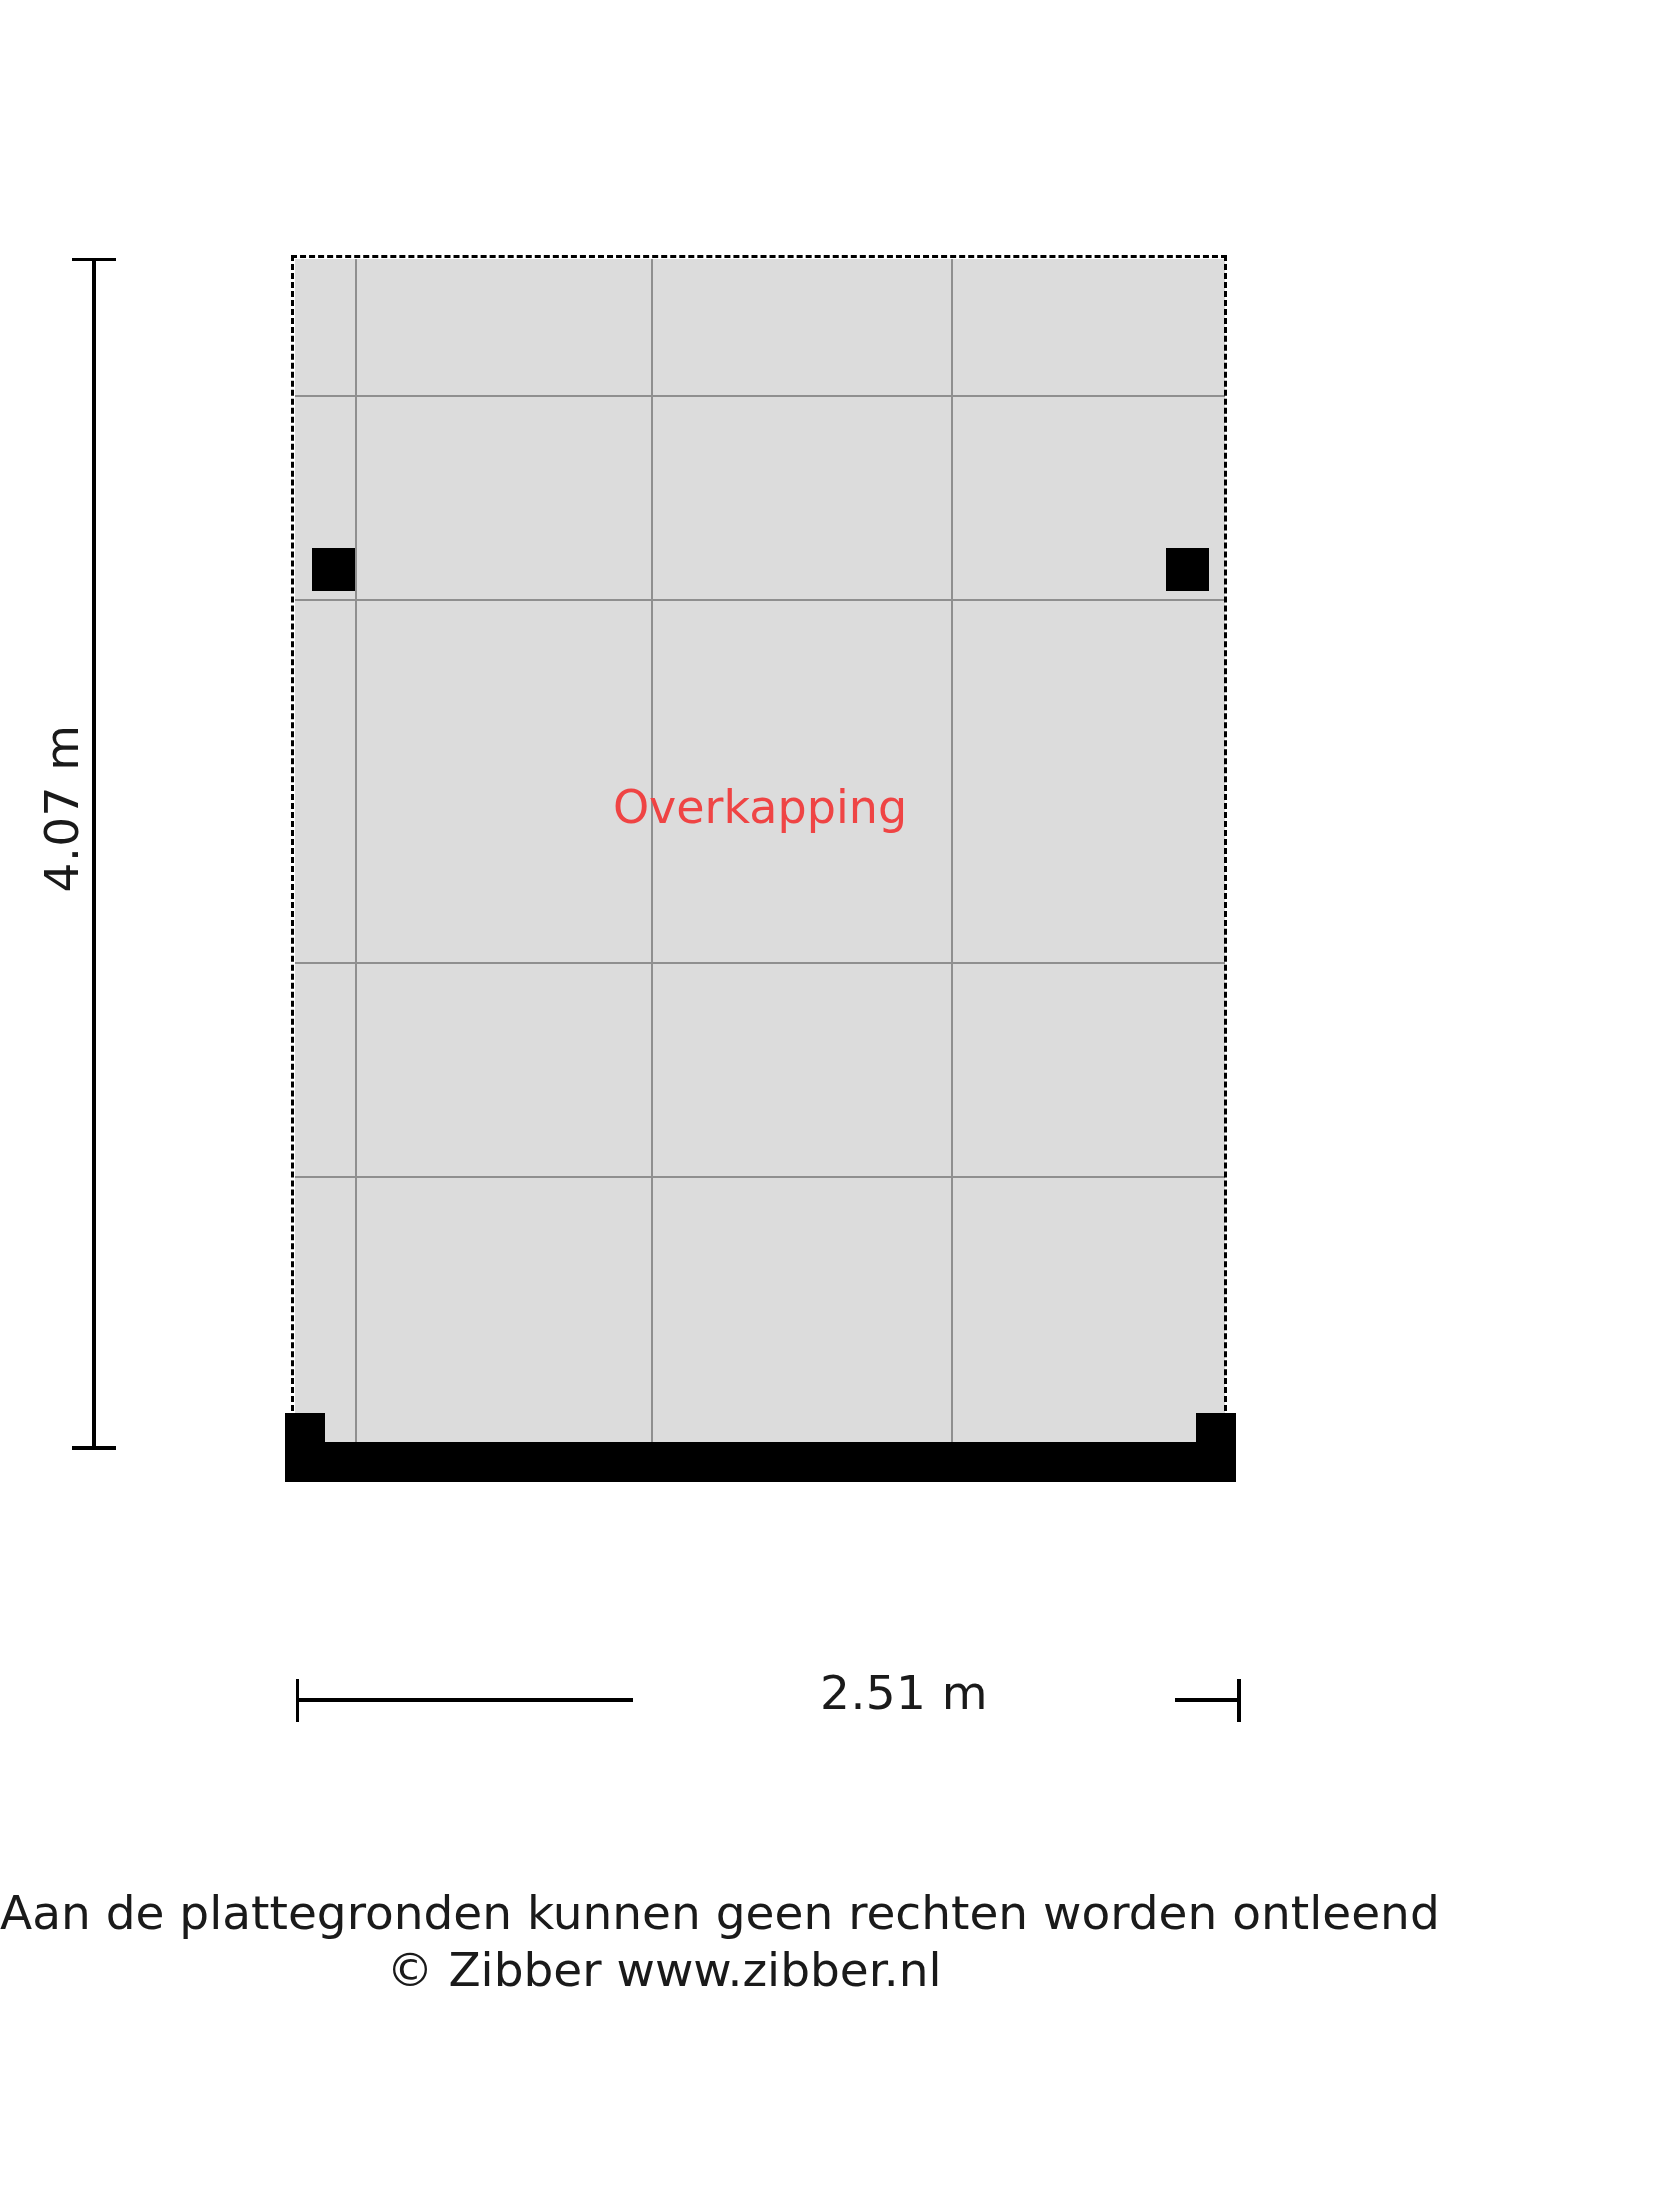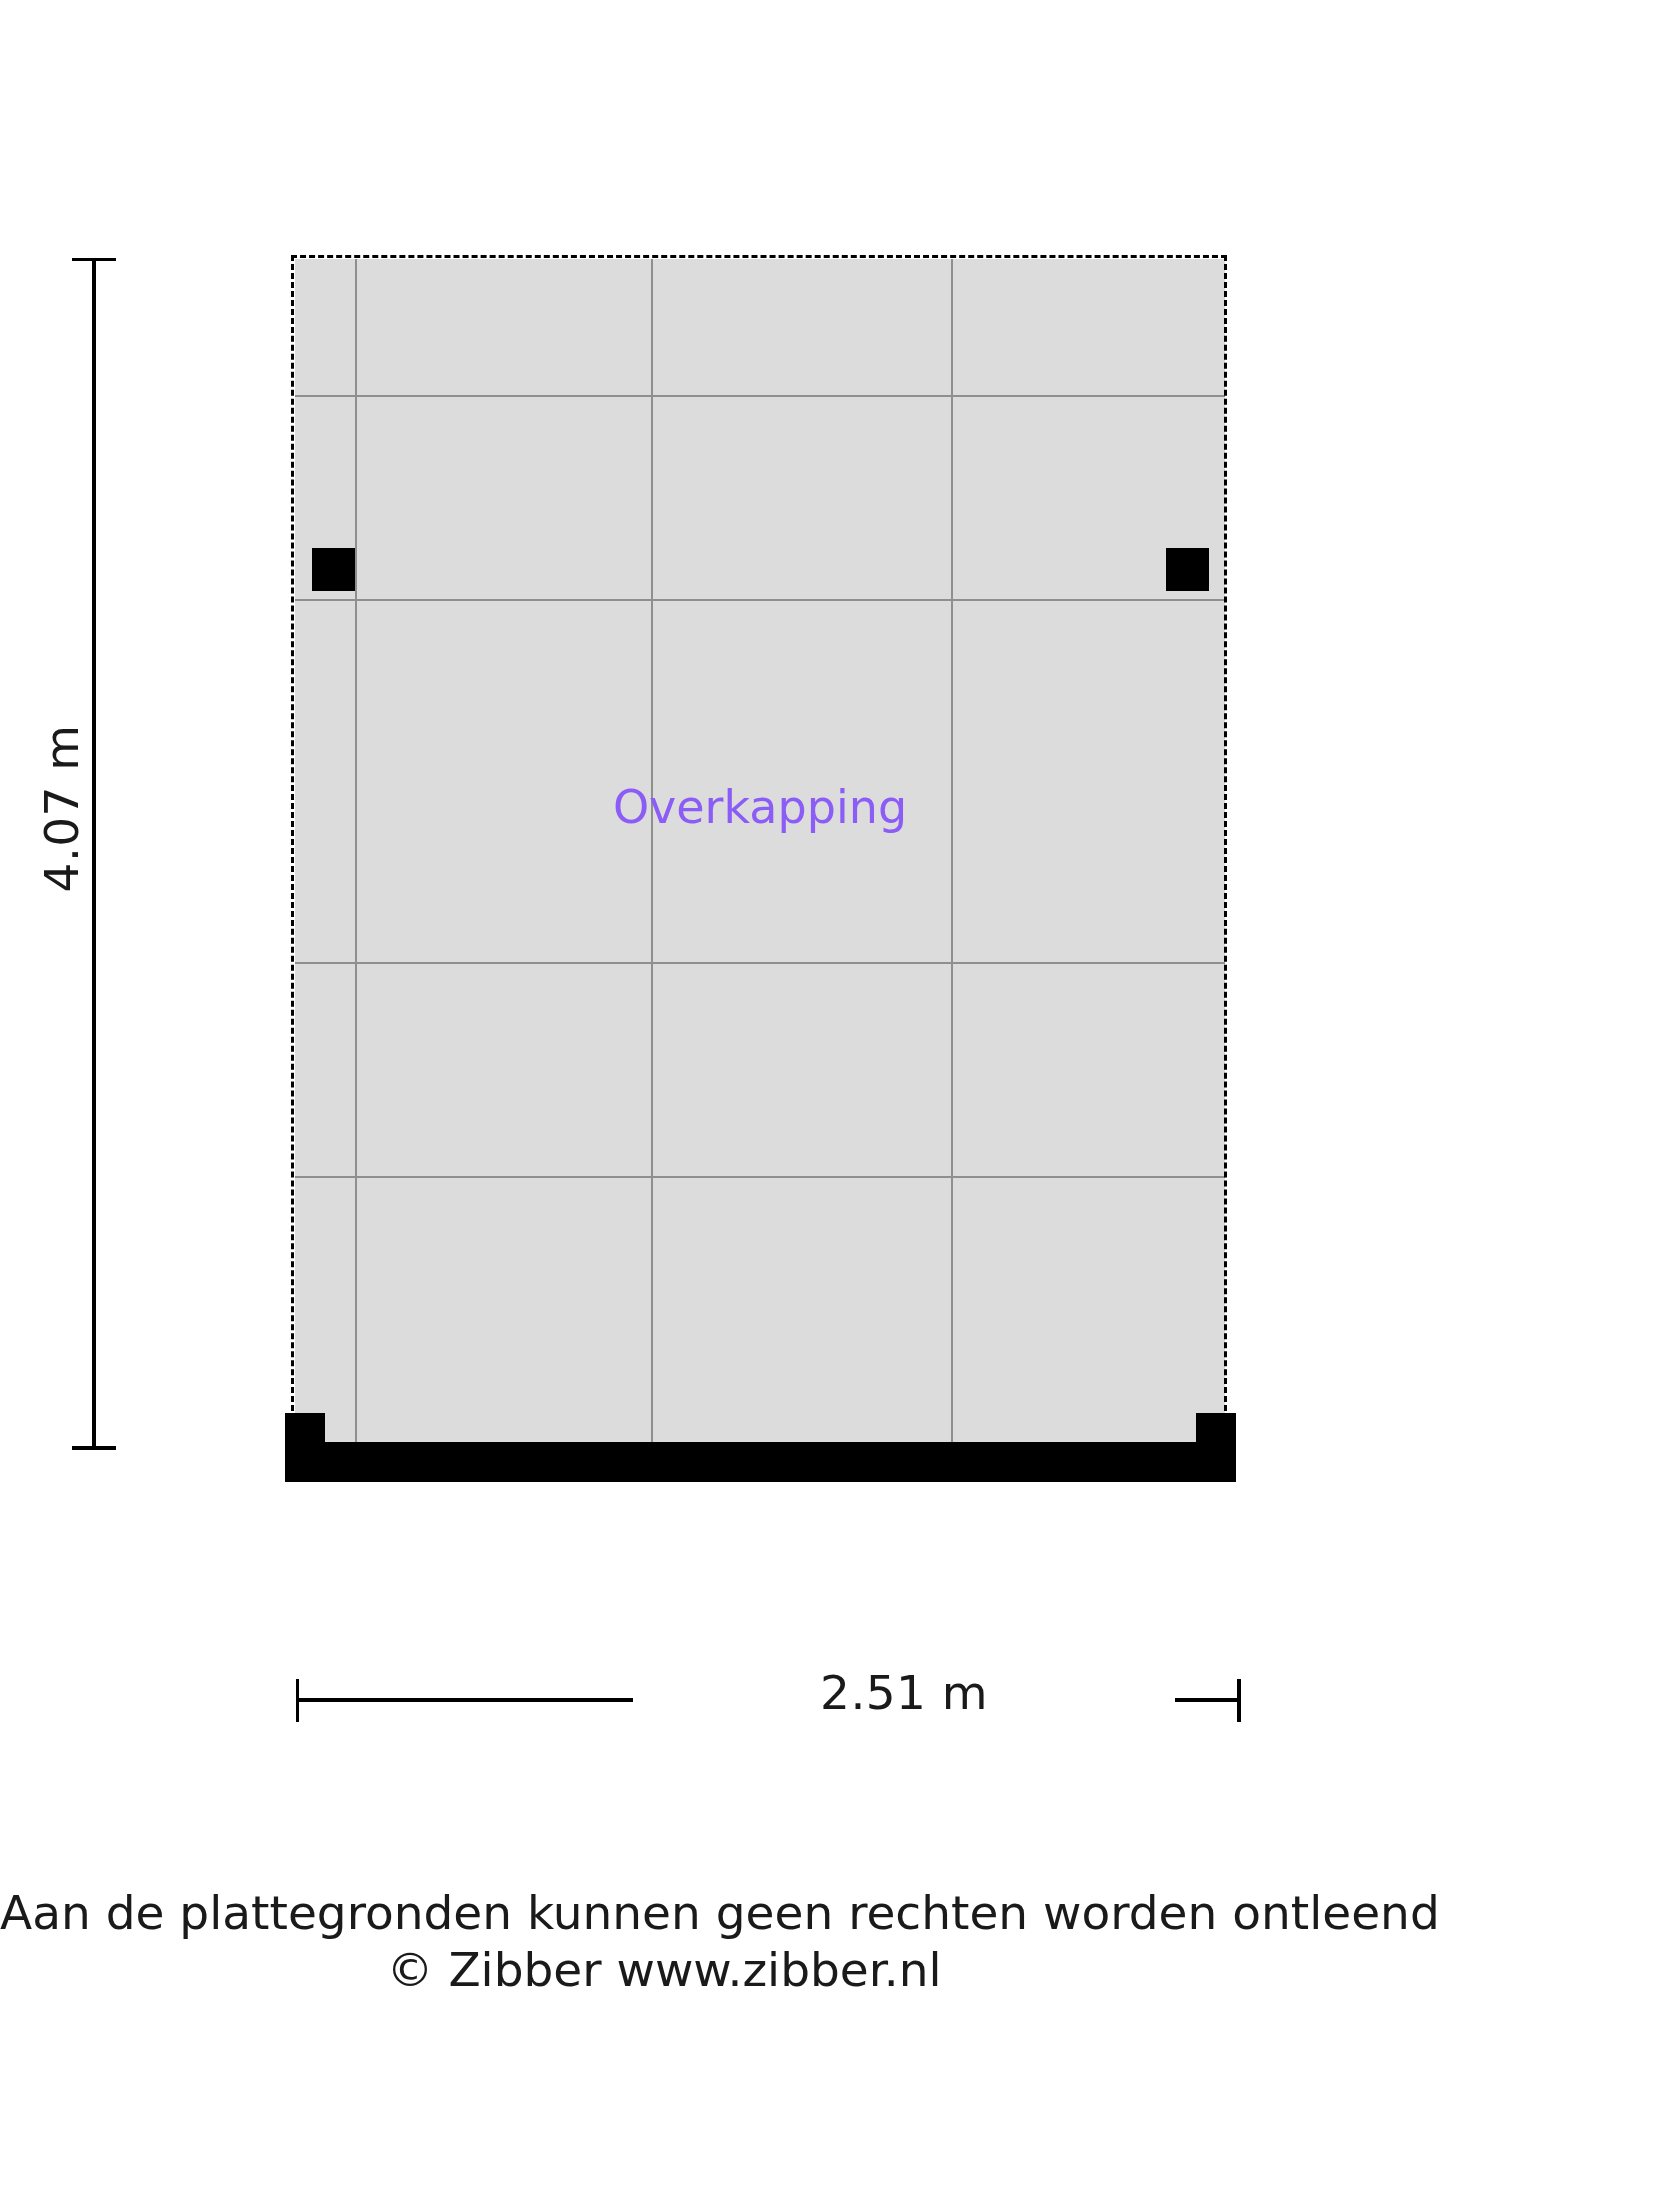--- a/index.html
+++ b/index.html
@@ -145,21 +145,21 @@
   }
 
   
   #room-label {
     position: absolute;
     left: 0;
     top: 521px;
     width: 930px;
     text-align: center;
     font-size: 46px;
-    color: #8b5cf6;
+    color: #ef4444;
     white-space: nowrap;
   }
 
   
   .post {
     position: absolute;
     width: 43px;
     height: 43px;
     background: #000;
   }

